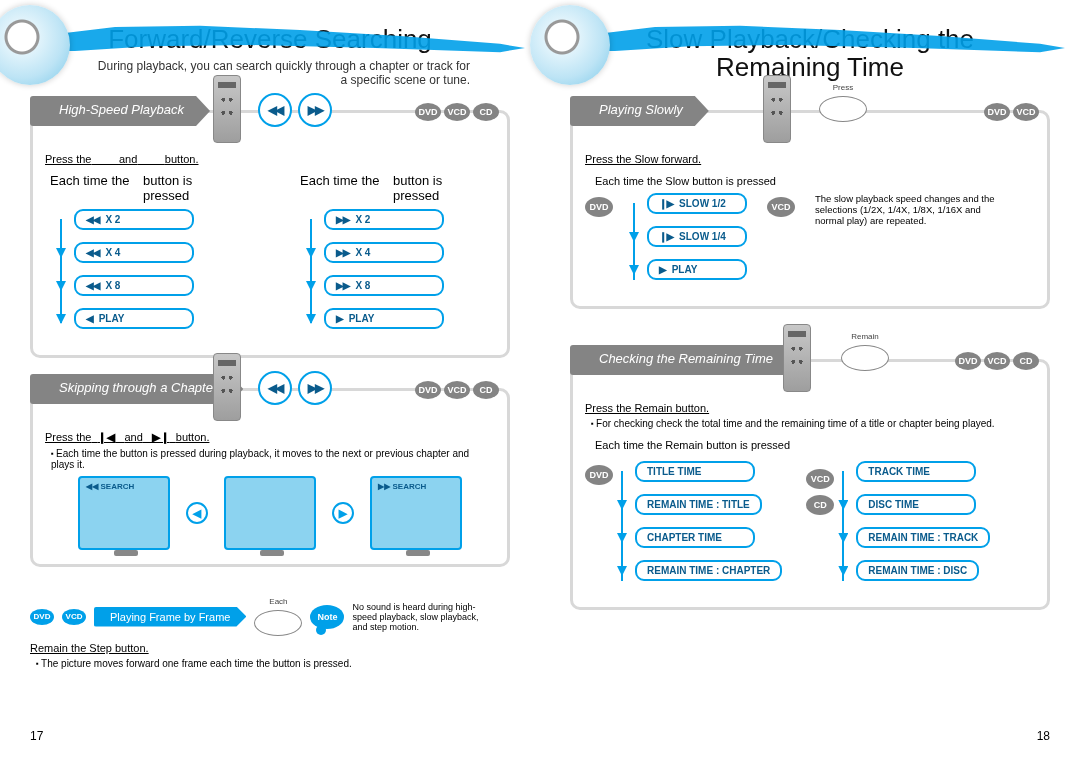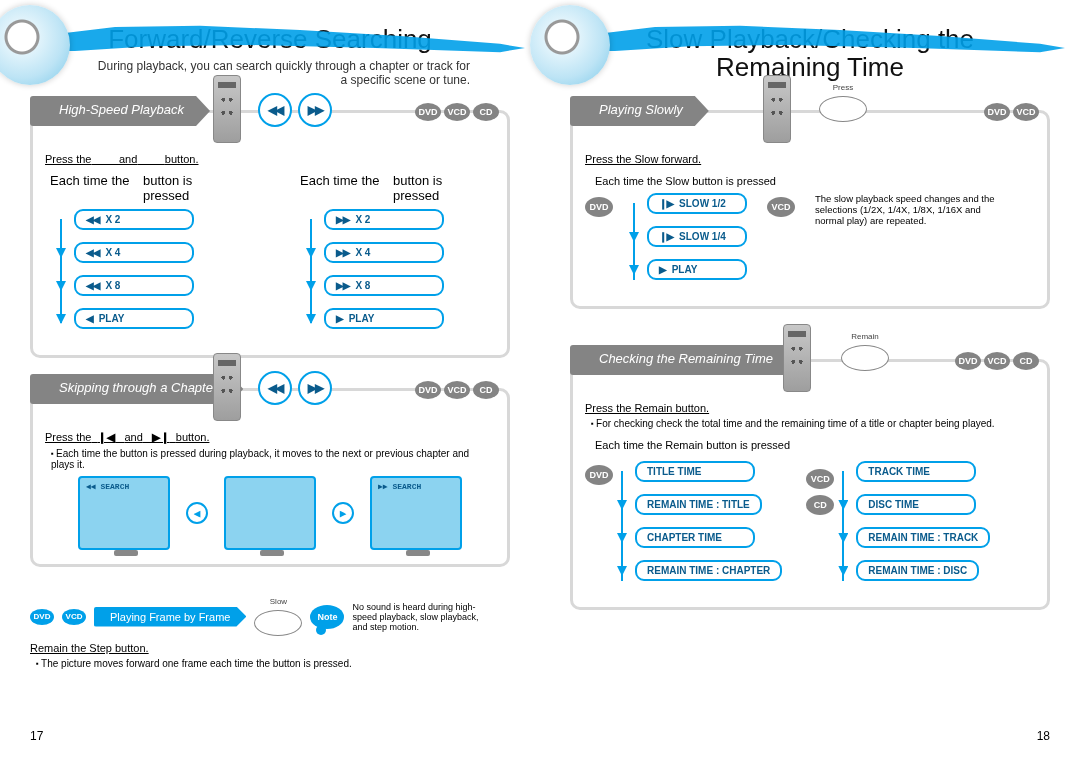--- a/index.html
+++ b/index.html
@@ -99,21 +99,21 @@
   }
   .flow .stage:first-child::before{display:none;}
   .pill{
     display:inline-block;min-width:120px;border:2px solid var(--blue);border-radius:9px;
     padding:3px 10px;font-size:10px;color:#0a5b8c;background:#fff;font-weight:bold;
     margin-bottom:6px;
   }
   .pill.sml{min-width:100px;}
   .pill .glyph{margin-right:6px;letter-spacing:-1px;}
   
-  .screens{display:flex;align-items:center;justify-content:center;gap:16px;font-family:Liberation Mono, monospace;}
+  .screens{display:flex;align-items:center;justify-content:center;gap:16px;}
   .tv{
     width:92px;height:74px;background:var(--lightblue);border:2px solid var(--blue);border-radius:4px;
     position:relative;
   }
   .tv::after{content:"";position:absolute;bottom:-8px;left:34px;width:24px;height:6px;background:#888;border-radius:2px;}
   .tv-label{position:absolute;top:4px;left:6px;font-size:8px;color:#0a5b8c;font-weight:bold;}
   .tri-left,.tri-right{
     width:22px;height:22px;border-radius:50%;border:2px solid var(--blue);
     display:flex;align-items:center;justify-content:center;color:var(--blue);font-size:11px;font-weight:bold;
   }
@@ -240,21 +240,21 @@
             <div class="tv-label">▶▶ SEARCH</div>
           </div>
       </div>
     </div>
 
     <div class="strip">
       <div class="mini-badge">DVD</div>
       <div class="mini-badge">VCD</div>
       <div class="strip-label">Playing Frame by Frame</div>
       <div class="step-ico">
-        <span>Slow</span>
+        <span>Each</span>
         <div class="oval-btn"></div>
       </div>
       <div class="note-bubble">
           <span>Note</span>
         </div>
       <div class="note-text">No sound is heard during high-speed playback, slow playback, and step motion.</div>
     </div>
     <p class="instr" style="margin-top:6px">Remain the Step button.</p>
     <ul class="bul">
         <li>The picture moves forward one frame each time the button is pressed.</li>

